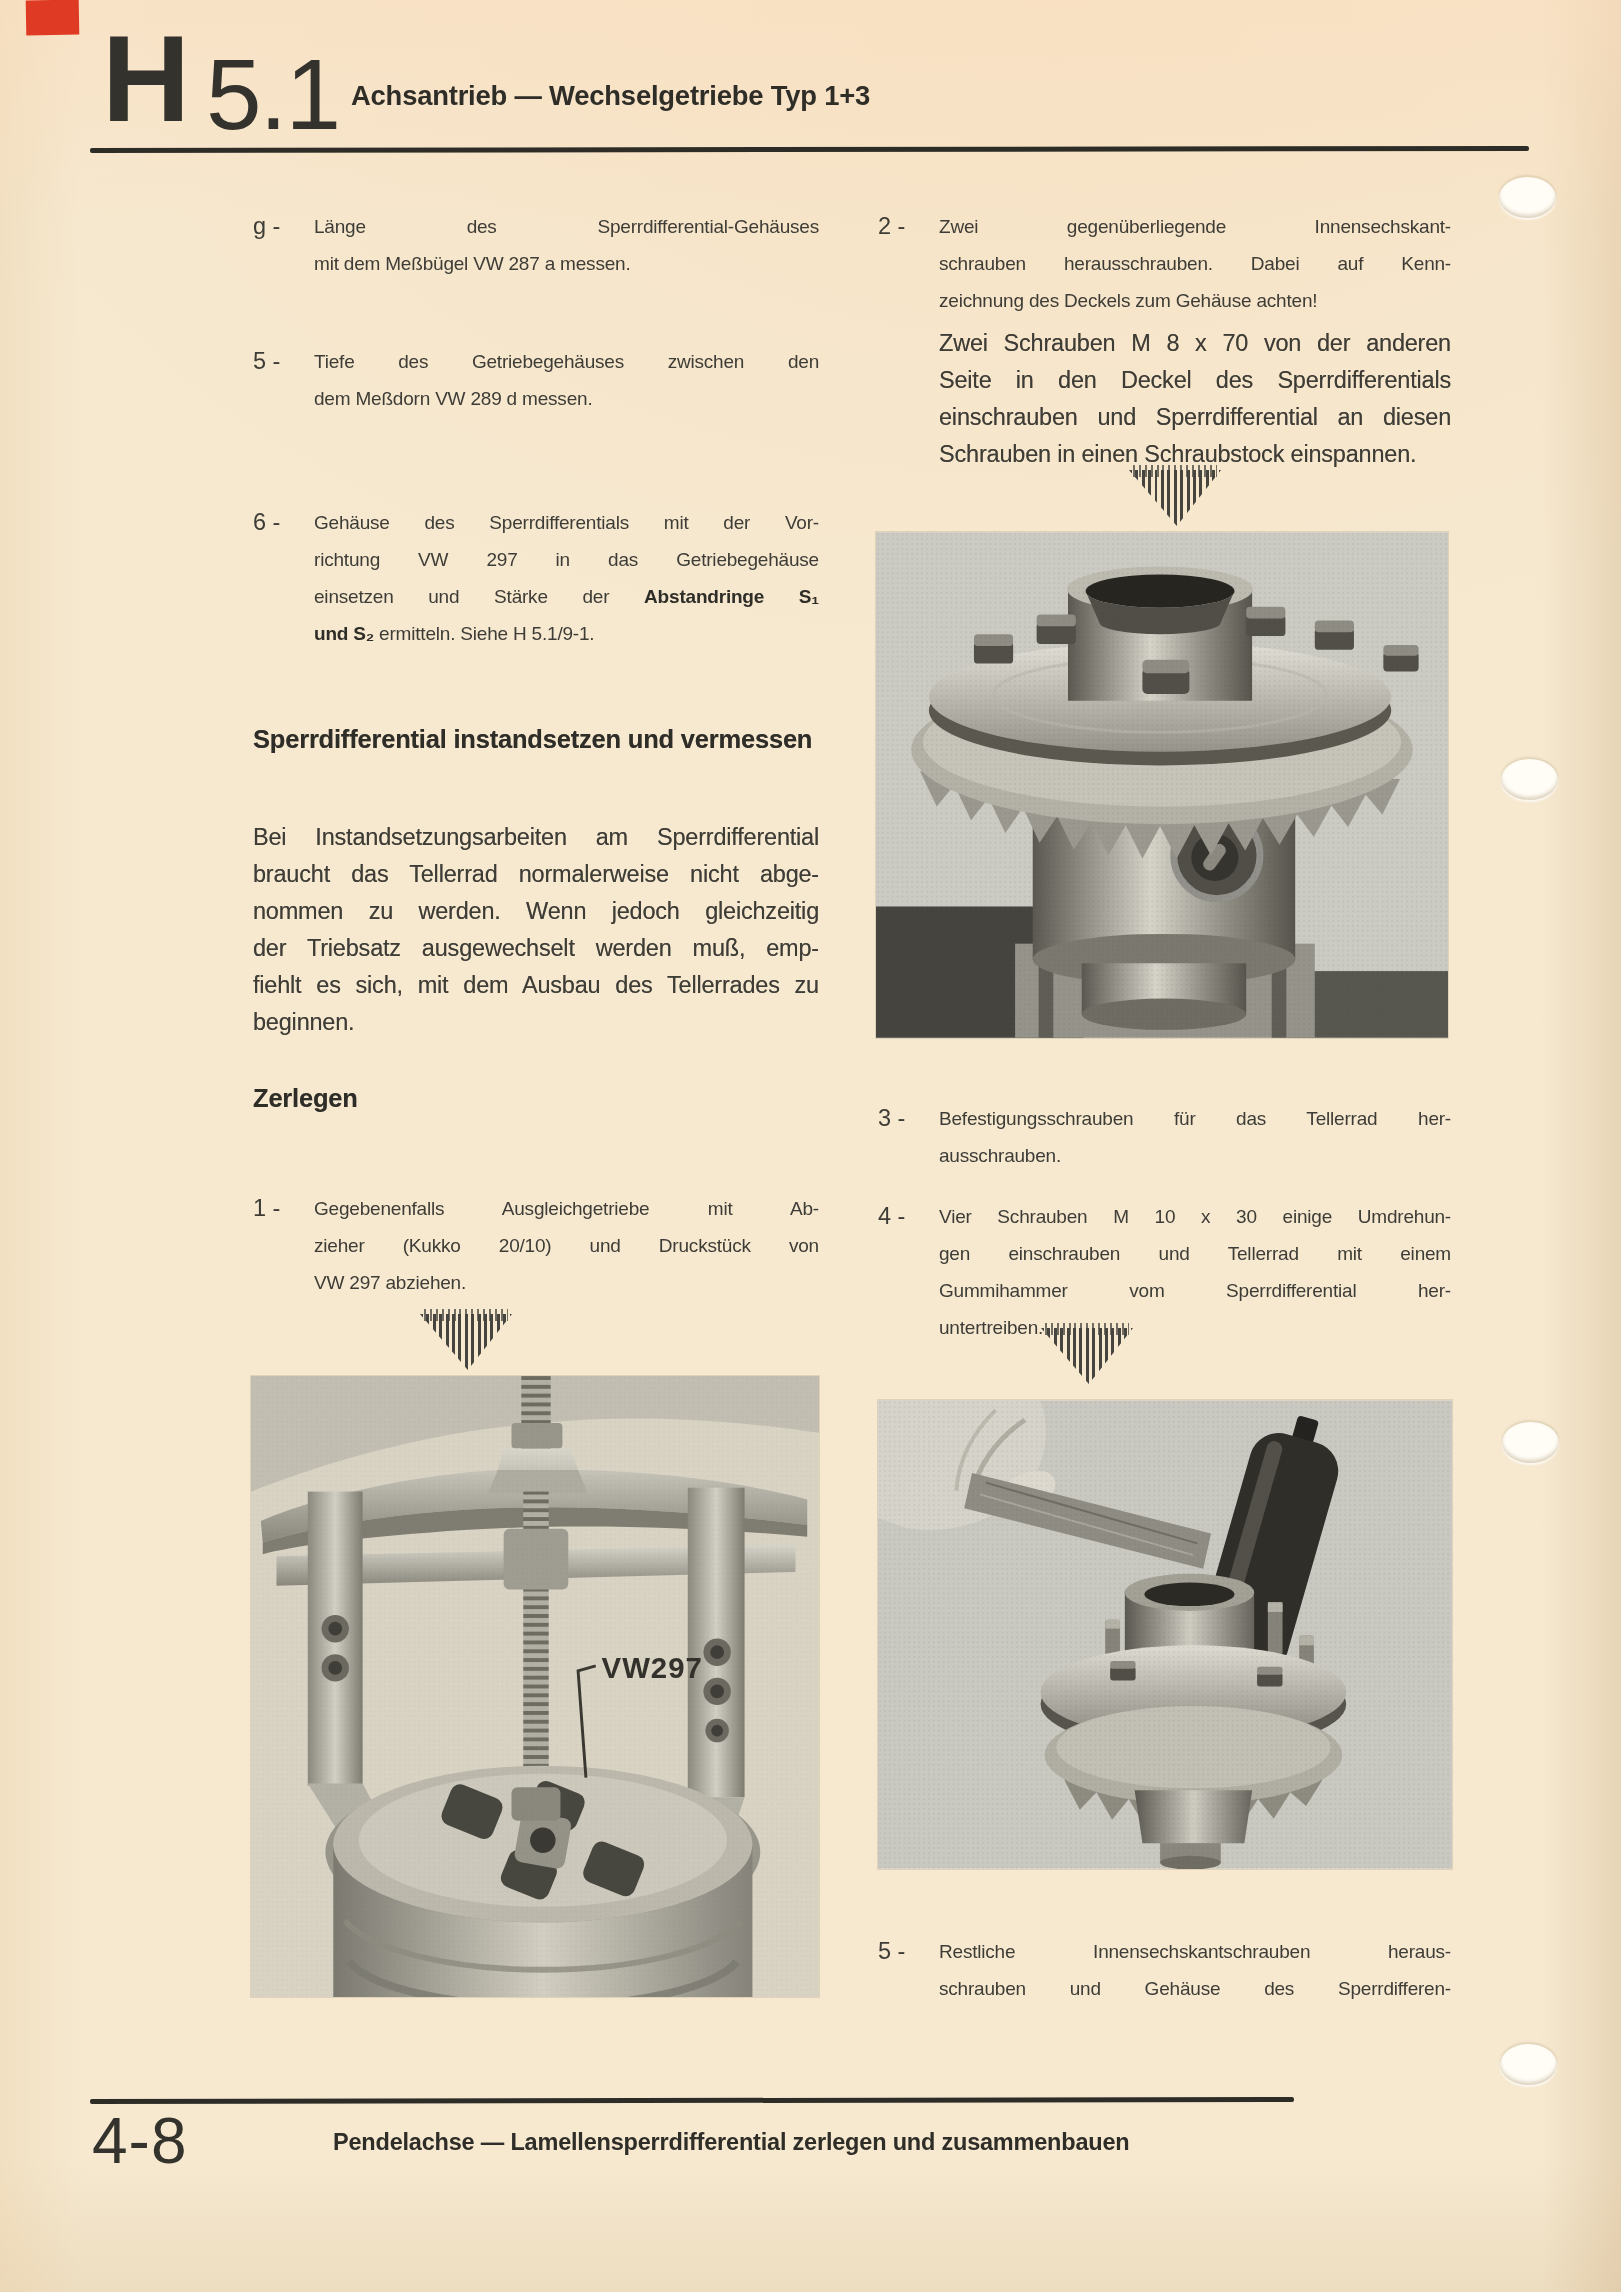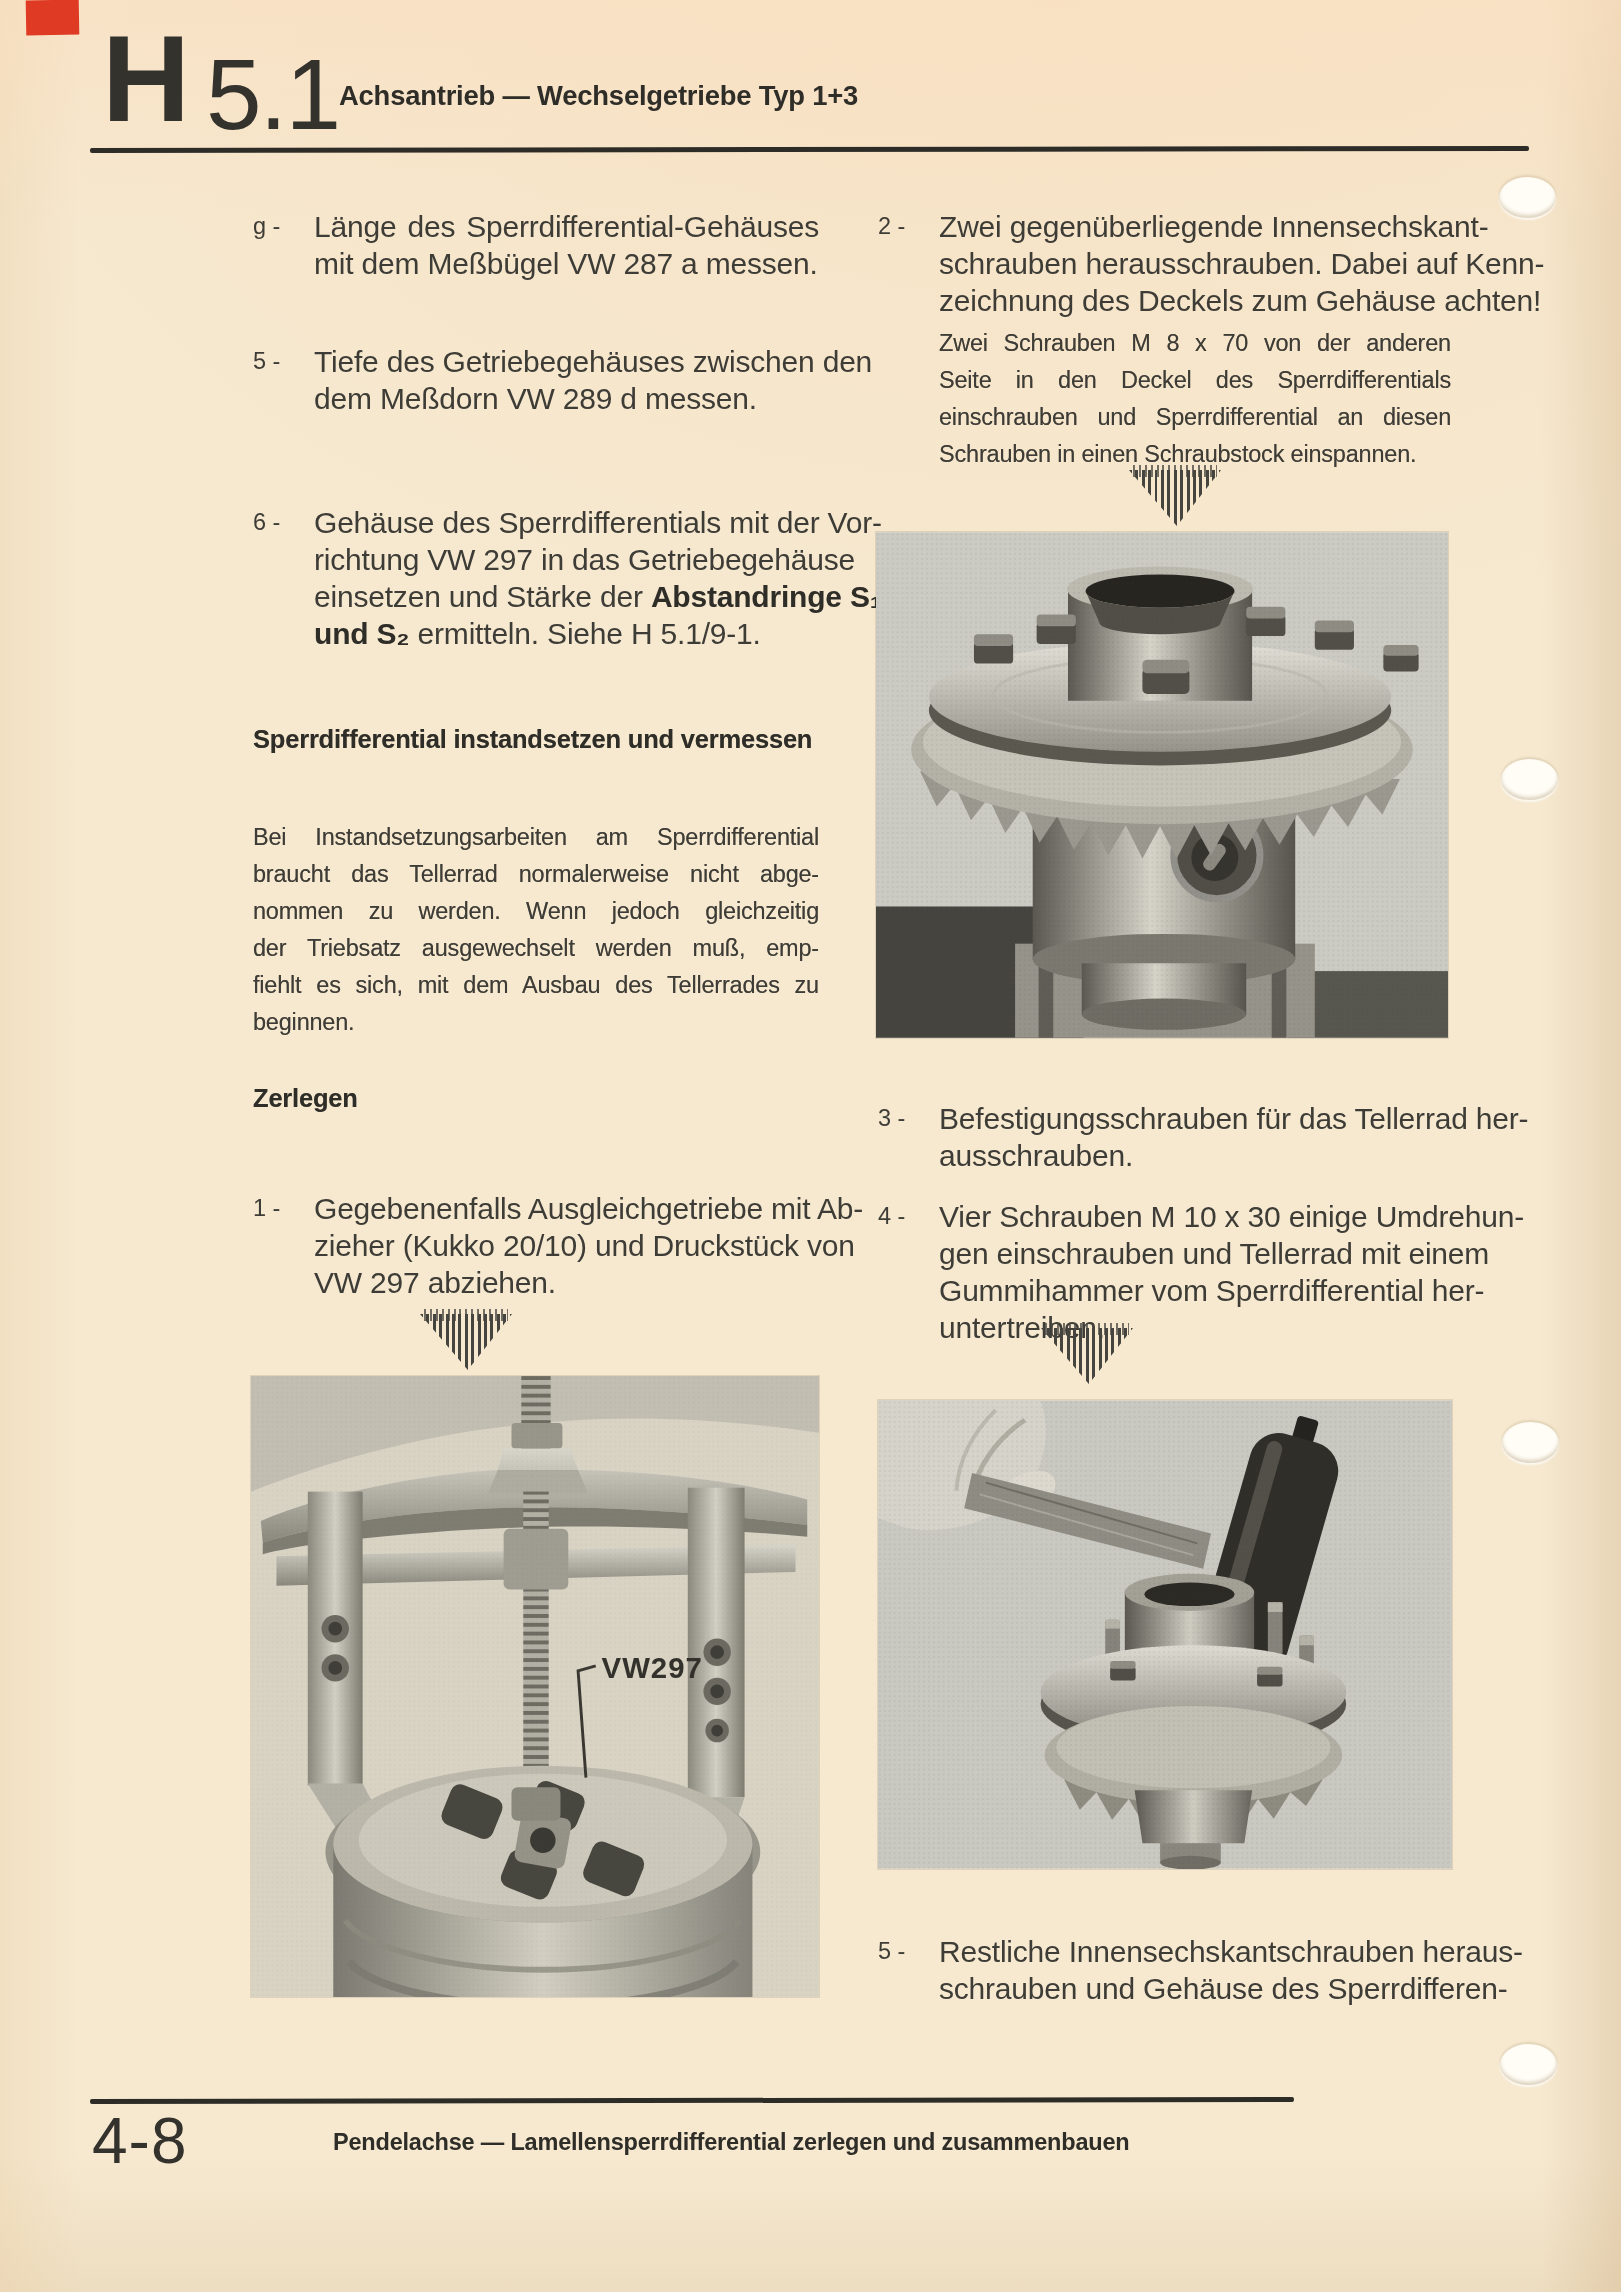--- a/index.html
+++ b/index.html
@@ -14,31 +14,31 @@
       linear-gradient(180deg, rgba(250,222,192,.55) 0%, rgba(250,222,192,0) 10%),
       radial-gradient(120% 50% at 65% 0%, rgba(248,210,170,.30), rgba(0,0,0,0) 60%),
       linear-gradient(90deg, rgba(233,206,166,.35) 0%, rgba(0,0,0,0) 5%, rgba(0,0,0,0) 95%, rgba(205,175,135,.35) 100%),
       linear-gradient(0deg, rgba(215,190,150,.28) 0%, rgba(0,0,0,0) 6%),
       var(--paper);
   }
   .txt{position:absolute; line-height:37px; font-size:23.5px; letter-spacing:-0.2px;
        text-shadow:0 0 0.5px rgba(62,60,54,.55);}
   .item{position:absolute; display:flex;}
   .num{width:61px; flex:none; line-height:37px; font-size:23.5px;}
-  .body{line-height:37px; font-size:30px; letter-spacing:-0.2px;}
+  .body{line-height:37px; font-size:19px; letter-spacing:-0.2px;}
   .w515{width:505px}.w522{width:512px}.w577{width:566px}
   .jline{white-space:nowrap; text-align:justify; text-align-last:justify; width:100%;}
   .jline.last{text-align-last:left;}
   .bold{font-weight:bold; color:var(--ink2);}
   .heading{position:absolute; font-weight:bold; font-size:25.5px; color:var(--ink2);
            letter-spacing:-0.2px; text-shadow:0 0 0.5px rgba(47,45,40,.5);}
   
   #hdr-h{position:absolute; left:102px; top:17.6px; font-weight:bold; font-size:122px; line-height:1; color:#34322c;}
   #hdr-num{position:absolute; left:206px; top:44px; font-weight:normal; font-size:100px; line-height:1; color:#34322c; letter-spacing:-2px;}
-  #hdr-title{position:absolute; left:339px; top:80px; font-weight:bold; font-size:27.4px; color:var(--ink2); letter-spacing:-0.2px;}
+  #hdr-title{position:absolute; left:351px; top:80px; font-weight:bold; font-size:27.4px; color:var(--ink2); letter-spacing:-0.2px;}
   .rule{position:absolute; background:var(--rule); border-radius:2px;}
   #red-mark{position:absolute; left:25.5px; top:0; width:53px; height:35px; background:var(--red); transform:rotate(-1deg);}
   
   .arrow{position:absolute; width:92px; height:61px;}
   .arrow .fr{position:absolute; left:3.9px; right:3.9px; top:0; height:11.8px; opacity:.75;
      background:repeating-linear-gradient(90deg, #46443e 0 2px, transparent 2px 5.9px);}
   .arrow .tri{position:absolute; left:0; right:0; top:4.9px; bottom:0;
      background:repeating-linear-gradient(90deg, #46443e 0 2.9px, transparent 2.9px 6.4px);
      clip-path:polygon(0 0,100% 0,52% 100%);}
   .photo{position:absolute; box-shadow:0 0 0 1px rgba(90,80,60,.15);}

